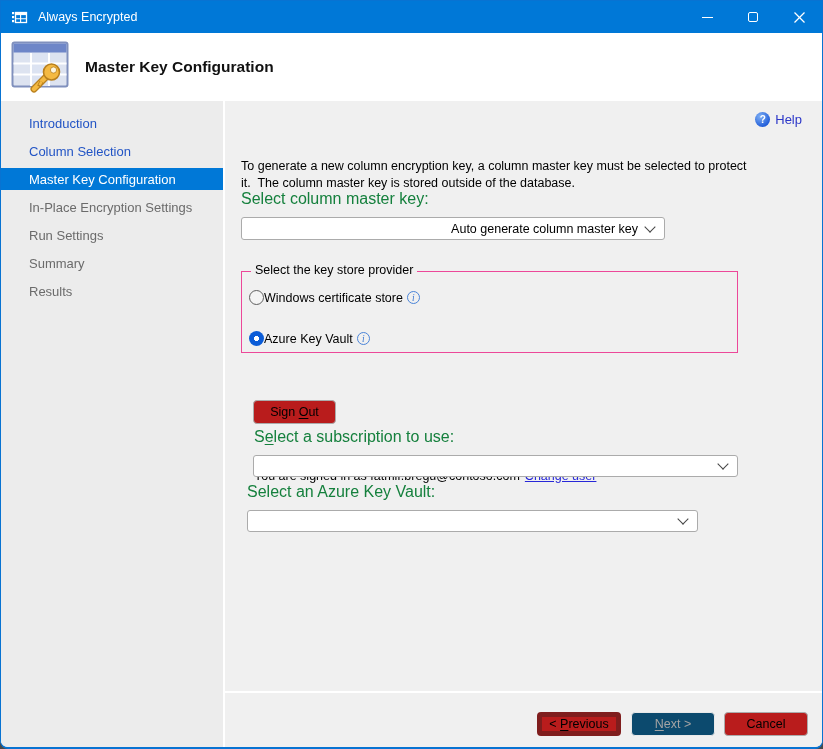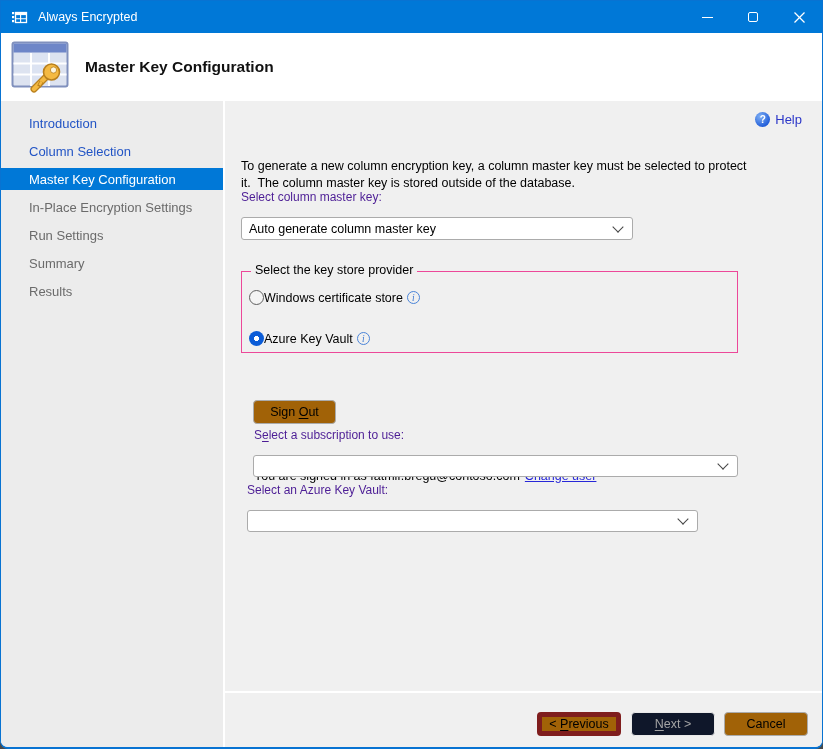--- a/index.html
+++ b/index.html
@@ -39,21 +39,21 @@
   
   .help { position:absolute; top:11px; right:20px; display:flex; align-items:center; gap:5px;
           color:#2B36C8; font-size:13px; cursor:pointer; }
   .help-ball { width:15px; height:15px; border-radius:50%; color:#fff; font-weight:bold; font-size:10px;
     display:flex; align-items:center; justify-content:center;
     background:radial-gradient(circle at 35% 30%, #7FB0F4, #1F5BD8 75%); }
 
   .para { position:absolute; left:16px; top:57px; width:575px; font-size:12.5px;
           line-height:16.5px; color:#000; }
   .pre { white-space:pre-wrap; }
-  .lbl { position:absolute; font-size:12px; color:#4c1d95; }
+  .lbl { position:absolute; font-size:16px; color:#15803d; }
 
   .select { position:absolute; height:23px; background:#fff; border:1px solid #ABABAB;
             border-radius:3px; display:flex; align-items:center; padding:0 26px 0 7px;
             font-size:12.5px; color:#000; cursor:default; }
   .chev { position:absolute; right:10px; top:50%; width:8px; height:8px; margin-top:-6px;
           border-right:1.4px solid #454545; border-bottom:1.4px solid #454545;
           transform:rotate(45deg); }
 
   .groupbox { position:absolute; left:16px; top:170px; width:497px; height:82px;
               border:1px solid #ec4899; }
@@ -65,23 +65,23 @@
   .radio.on  { background:radial-gradient(circle, #fff 0 2.6px, #0B5CD7 2.7px); }
   .info-ic { width:13px; height:13px; border-radius:50%; border:1px solid #4A84D8; color:#3C78D2;
              font-family:"Liberation Serif", serif; font-style:italic; font-size:9.5px;
              display:inline-flex; align-items:center; justify-content:center; margin-left:4px; }
 
   .signedin { position:absolute; left:29px; top:368px; font-size:12.5px; color:#000; }
   .link { color:#2727D8; text-decoration:underline; cursor:pointer; margin-left:5px; }
 
   .btn { position:absolute; height:24px; border-radius:4px; font-size:12.5px; color:#000;
          display:flex; align-items:center; justify-content:center; cursor:pointer;
-         background:#a16207; border:1px solid #ABABAB; }
+         background:#b91c1c; border:1px solid #ABABAB; }
   .btn.primary { border:5px solid #7f1d1d; }
-  .btn.disabled { background:#0f172a; border:1px solid #E9E9E9; color:#A3A3A3; cursor:default; }
+  .btn.disabled { background:#0c4a6e; border:1px solid #E9E9E9; color:#A3A3A3; cursor:default; }
   .accel { text-decoration:underline; text-underline-offset:2px; }
 
   .footer-sep { position:absolute; left:0; right:0; top:590px; height:2px; background:#fff; }
 </style>
 </head>
 <body>
 
 <div id="window">
 
   <div class="titlebar">
@@ -150,21 +150,21 @@
       <span>Help</span>
     </div>
 
     <div class="para">
       <div>To generate a new column encryption key, a column master key must be selected to protect</div>
       <div class="pre">it.  The column master key is stored outside of the database.</div>
     </div>
 
     <div class="lbl" style="left:16px; top:89px;">Select column master key:</div>
 
-    <div class="select" style="left:16px; top:116px; width:392px;">
+    <div class="select" style="left:16px; top:116px; width:424px;justify-content:flex-end;">
       <span>Auto generate column master key</span>
       <span class="chev"></span>
     </div>
 
     <div class="groupbox">
       <span class="legend">Select the key store provider</span>
       <div class="radiorow" style="left:7px; top:18px;">
         <span class="radio off"></span>
         <span>Windows certificate store</span>
         <span class="info-ic">i</span>

